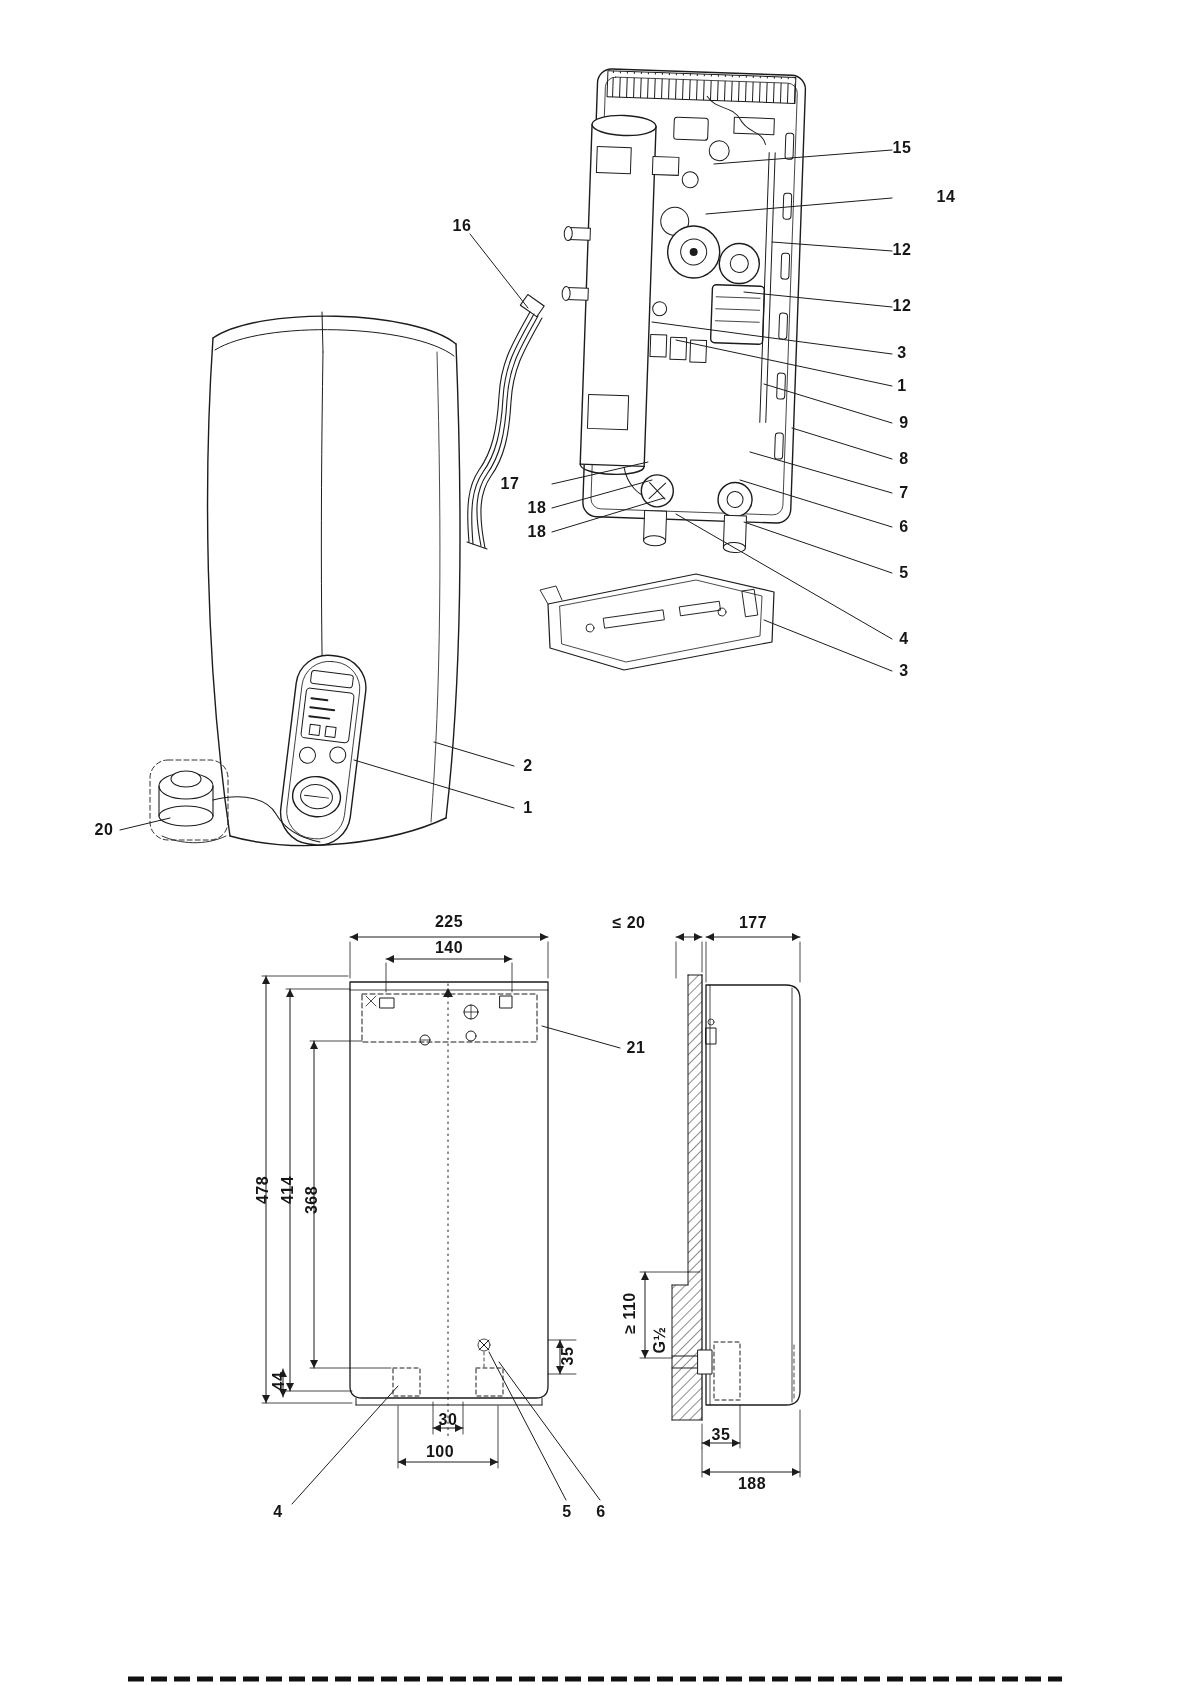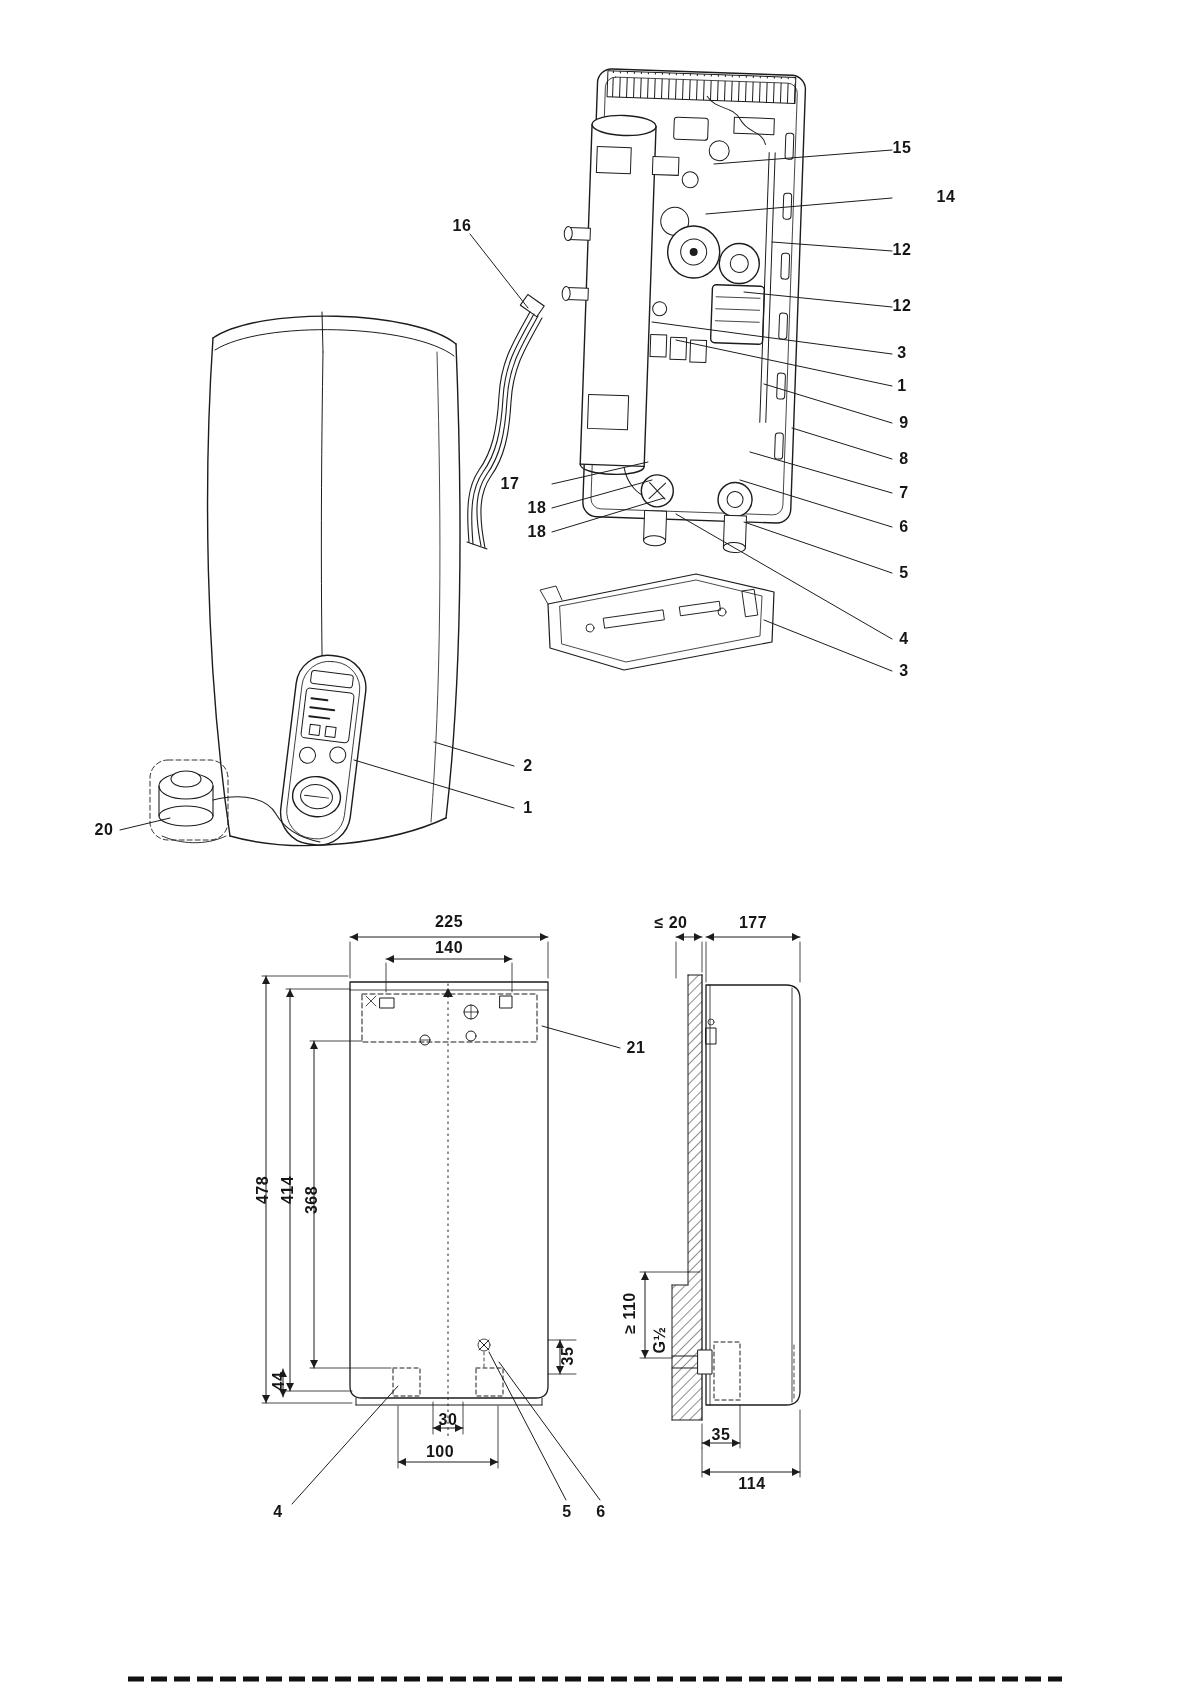--- a/index.html
+++ b/index.html
@@ -269,20 +269,20 @@
 <div class="label dim" style="left:449px;top:922px">225</div>
 <div class="label dim" style="left:449px;top:948px">140</div>
 <div class="label dim rot" style="left:263px;top:1190px">478</div>
 <div class="label dim rot" style="left:288px;top:1190px">414</div>
 <div class="label dim rot" style="left:312px;top:1200px">368</div>
 <div class="label dim rot" style="left:279px;top:1381px">44</div>
 <div class="label dim rot" style="left:568px;top:1356px">35</div>
 <div class="label dim" style="left:448px;top:1420px">30</div>
 <div class="label dim" style="left:440px;top:1452px">100</div>
 
-<div class="label dim" style="left:671px;top:923px">≤ 20</div>
+<div class="label dim" style="left:629px;top:923px">≤ 20</div>
 <div class="label dim" style="left:753px;top:923px">177</div>
 <div class="label dim rot" style="left:630px;top:1313px">≥ 110</div>
 <div class="label dim rot" style="left:660px;top:1340px">G½</div>
 <div class="label dim" style="left:721px;top:1435px">35</div>
-<div class="label dim" style="left:752px;top:1484px">114</div>
+<div class="label dim" style="left:752px;top:1484px">188</div>
 
 </div>
 
 </body></html>

